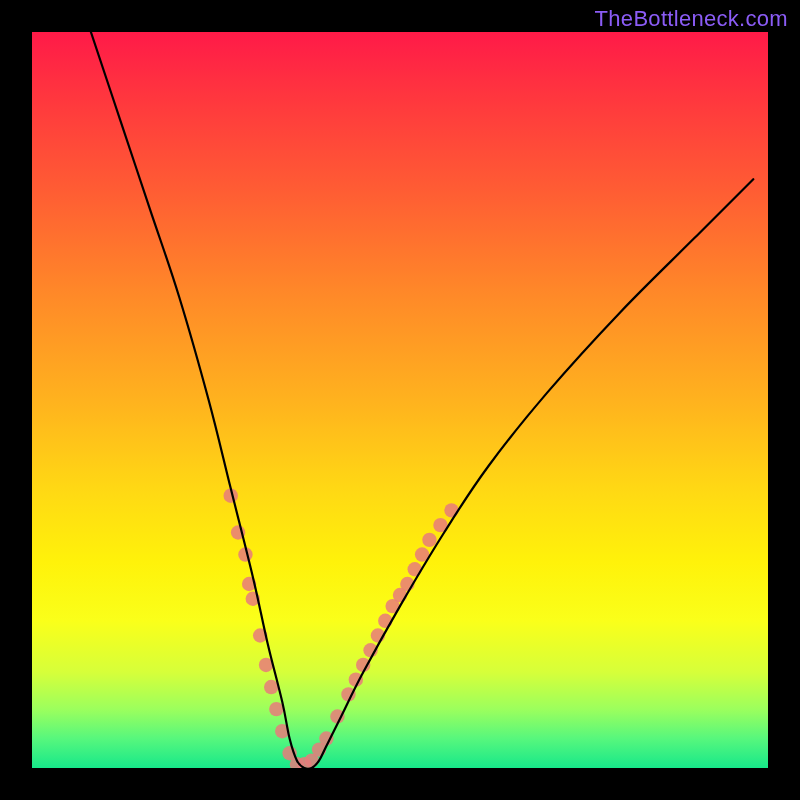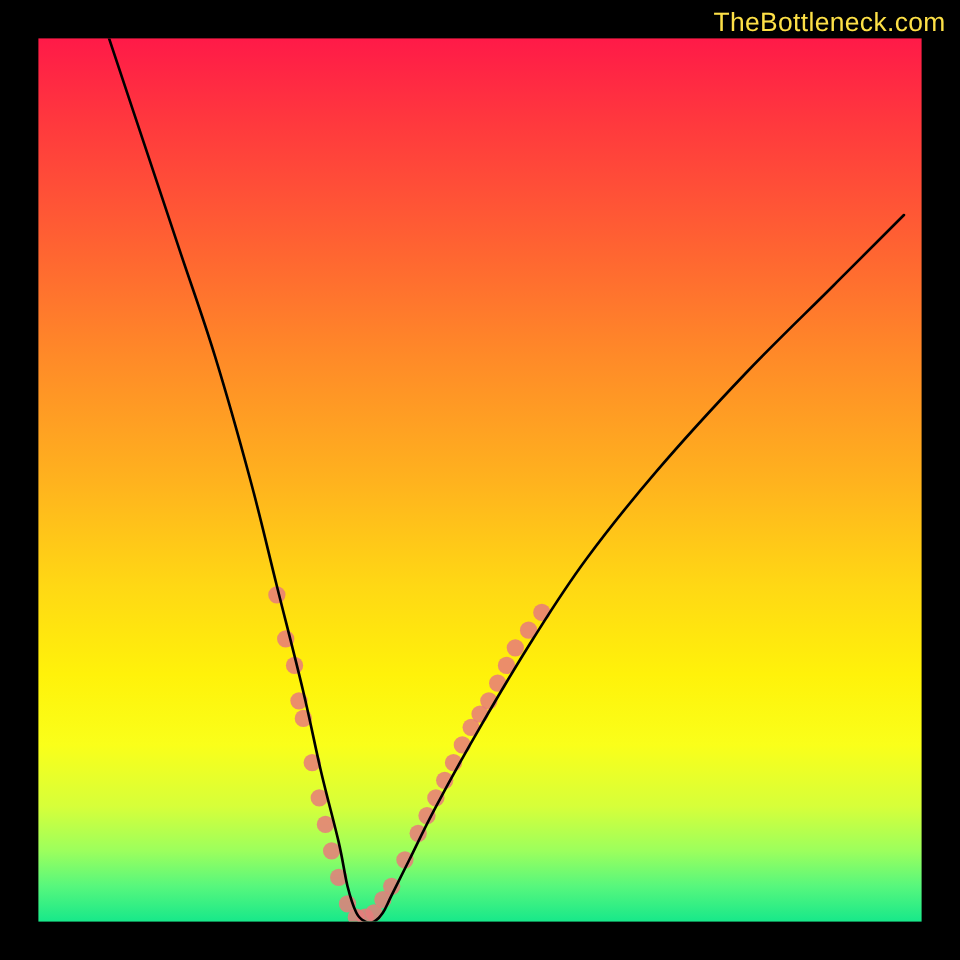--- a/index.html
+++ b/index.html
@@ -8,21 +8,21 @@
     height: 800px;
     background: #000;
     position: relative;
     overflow: hidden;
     font-family: Arial, Helvetica, sans-serif;
   }
   .watermark {
     position: absolute;
     top: 6px;
     right: 12px;
-    color: #fde047;
+    color: #8b5cf6;
     font-size: 22px;
     font-weight: 500;
     z-index: 10;
     letter-spacing: 0.3px;
   }
   .plot-area {
     position: absolute;
     left: 32px;
     top: 32px;
     width: 736px;

